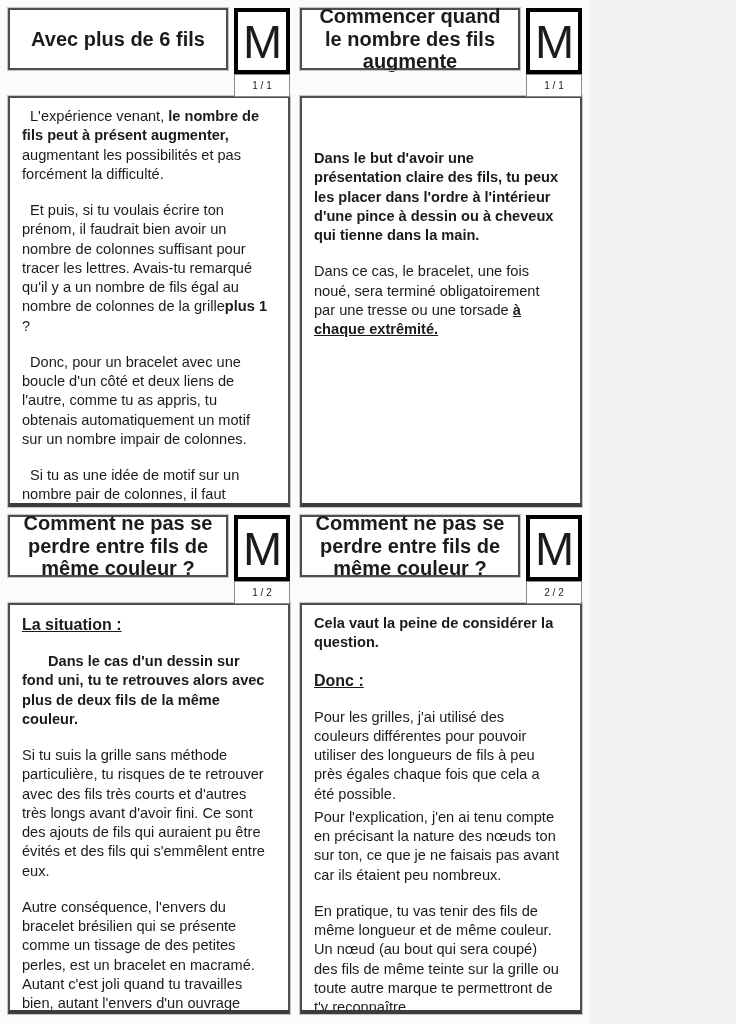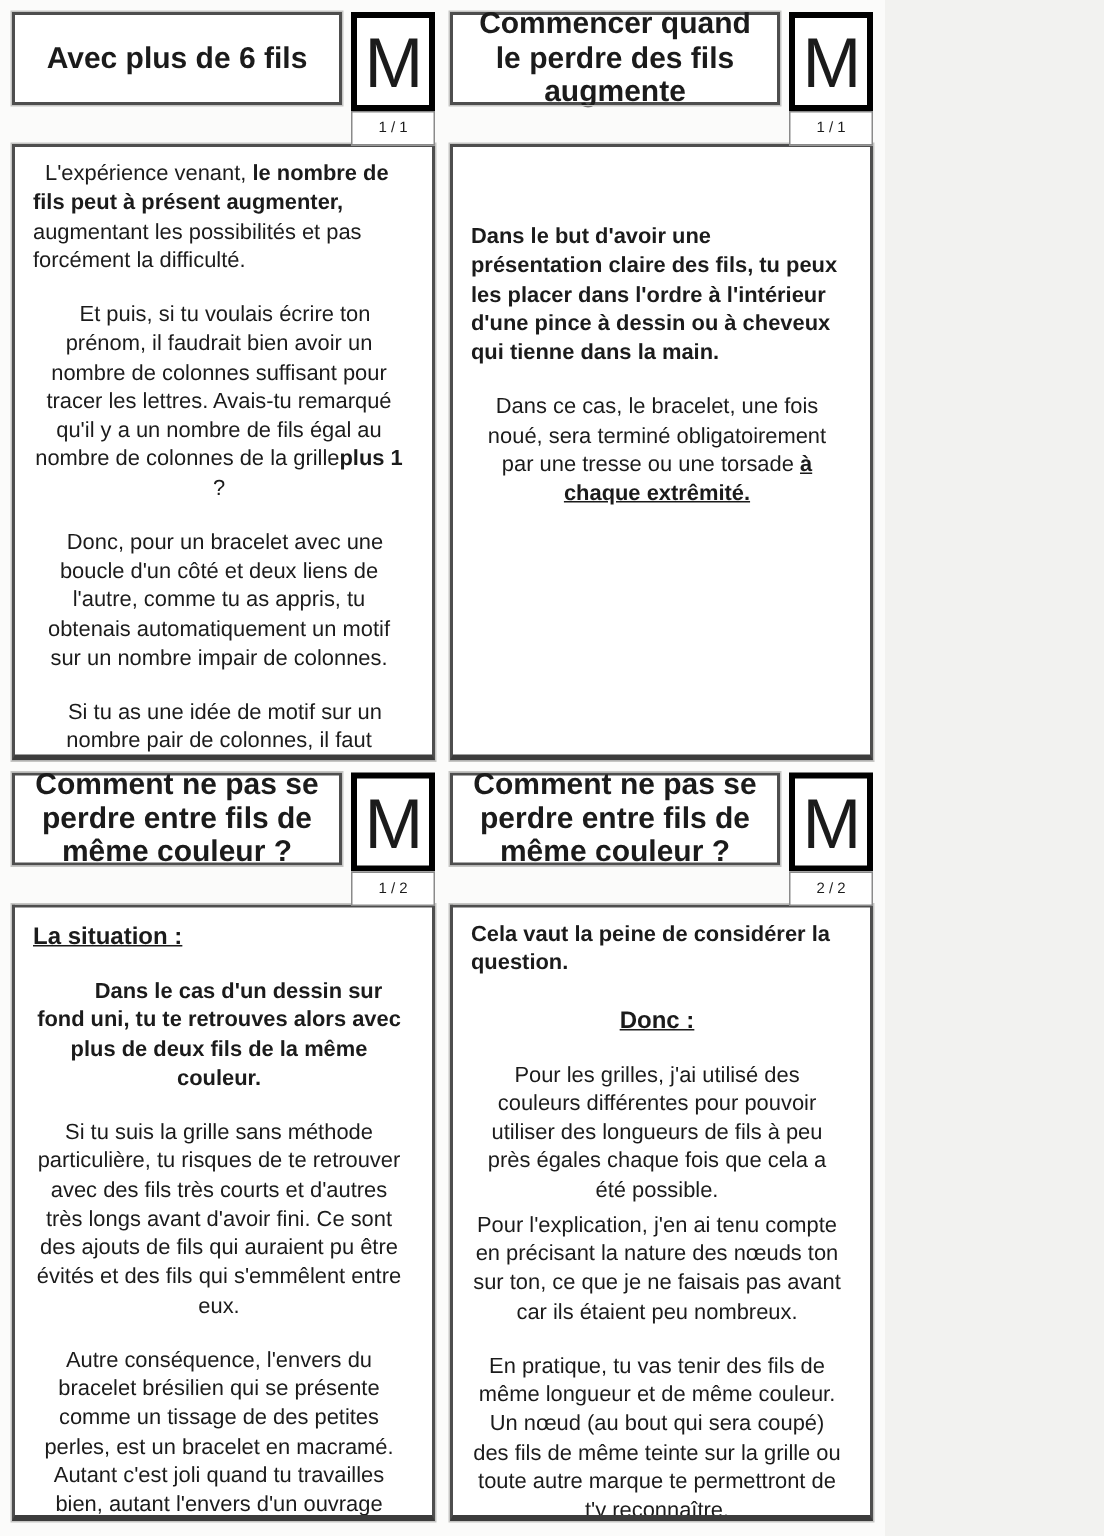--- a/index.html
+++ b/index.html
@@ -55,21 +55,21 @@
     flex:1; min-height:0; box-sizing:border-box;
     margin-top:22px;
     border:2px solid #4e4e4e; border-bottom:4px solid #3c3c3c;
     outline:1px solid #c6c6c4;
     background:#ffffff;
     padding:9px 18px 8px 12px;
     overflow:hidden;
     font-size:14.6px; line-height:1.32;
   }
   .para { margin:0; }
-  .para + .para { margin-top:17px;text-align:center; }
+  .para + .para { margin-top:17px; }
   .para.tight { margin-top:4px; }
   .para.lead-gap { margin-top:42px;font-weight:bold; }
   .para.indent1 { text-indent:8px; }
   .para.indent2 { text-indent:26px; }
   .para.heading { font-size:16px; }
   .bold { font-weight:bold; }
   .underline { text-decoration:underline; }
 </style>
 </head>
 <body>
@@ -85,21 +85,21 @@
     <div class="body-box">
         <p class="para indent1"><span>L'expérience venant, </span><span class="bold">le nombre de fils peut à présent augmenter,</span><span> augmentant les possibilités et pas forcément la difficulté.</span></p>
         <p class="para indent1"><span>Et puis, si tu voulais écrire ton prénom, il faudrait bien avoir un nombre de colonnes suffisant pour tracer les lettres. Avais-tu remarqué qu'il y a un nombre de fils égal au nombre de colonnes de la grille</span><span class="bold">plus 1</span><span> ?</span></p>
         <p class="para indent1"><span>Donc, pour un bracelet avec une boucle d'un côté et deux liens de l'autre, comme tu as appris, tu obtenais automatiquement un motif sur un nombre impair de colonnes.</span></p>
         <p class="para indent1"><span>Si tu as une idée de motif sur un nombre pair de colonnes, il faut couper un nombre impair de fils moitié moins longs, les nouer à environ 10 cm du début du nouage puis à la fin du nouage et faire un lien de chaque côté de la partie nouée.</span></p>
       </div>
   </section>
 
   <section class="card">
     <div class="card-header">
-      <div class="title-box">Commencer quand le perdre des fils augmente</div>
+      <div class="title-box">Commencer quand le nombre des fils augmente</div>
       <div class="m-box">M</div>
     </div>
     <div class="page-box">1 / 1</div>
     <div class="body-box">
         <p class="para lead-gap"><span>Dans le but d'avoir une présentation claire des fils, tu peux les placer dans l'ordre à l'intérieur d'une pince à dessin ou à cheveux qui tienne dans la main.</span></p>
         <p class="para"><span>Dans ce cas, le bracelet, une fois noué, sera terminé obligatoirement par une tresse ou une torsade </span><span class="bold underline">à chaque extrêmité.</span></p>
       </div>
   </section>
 
   <section class="card">

